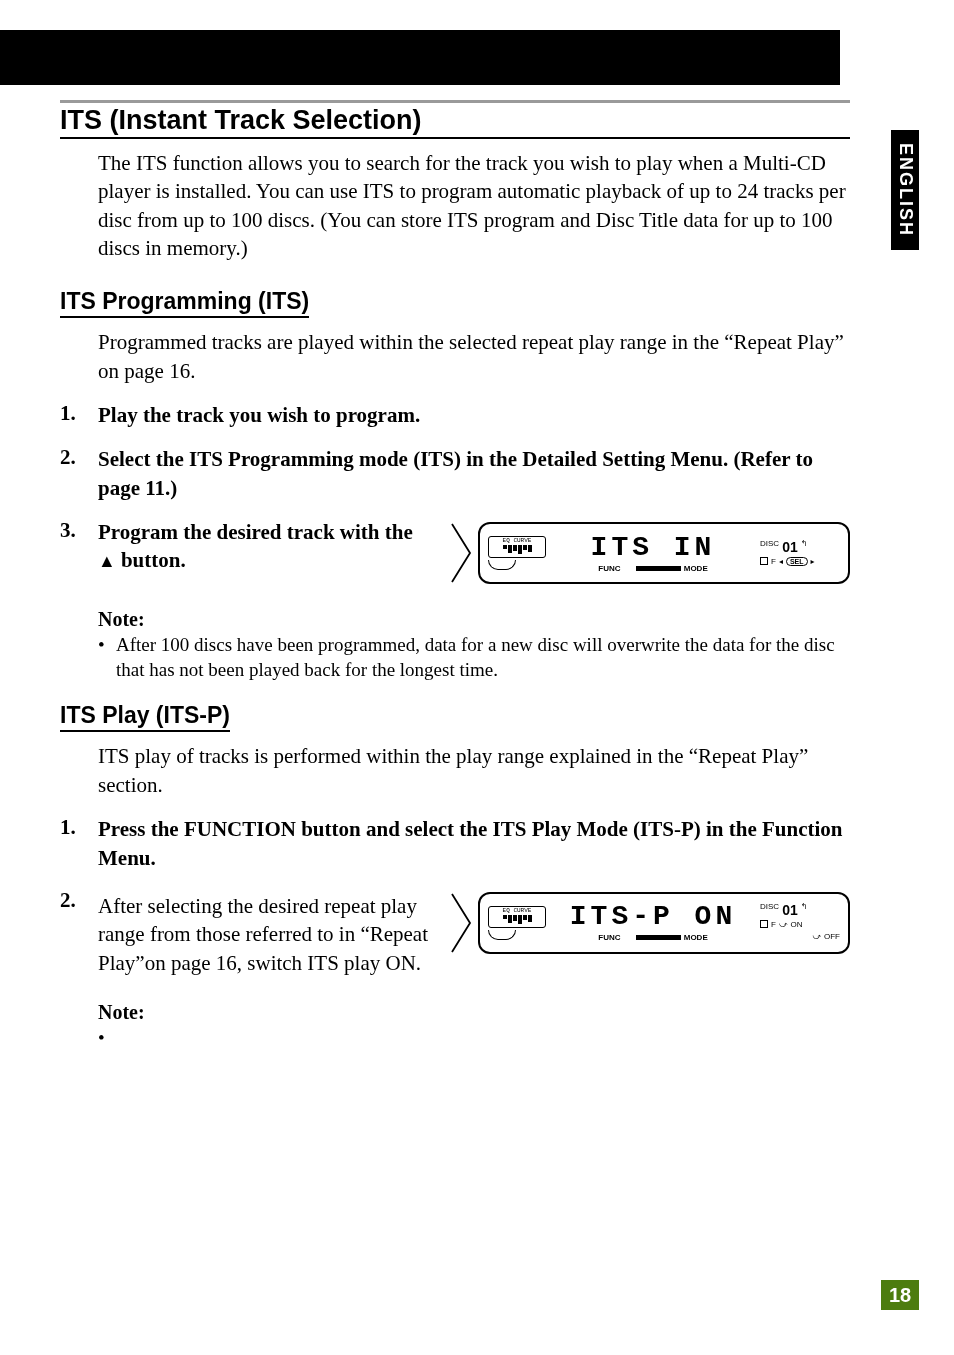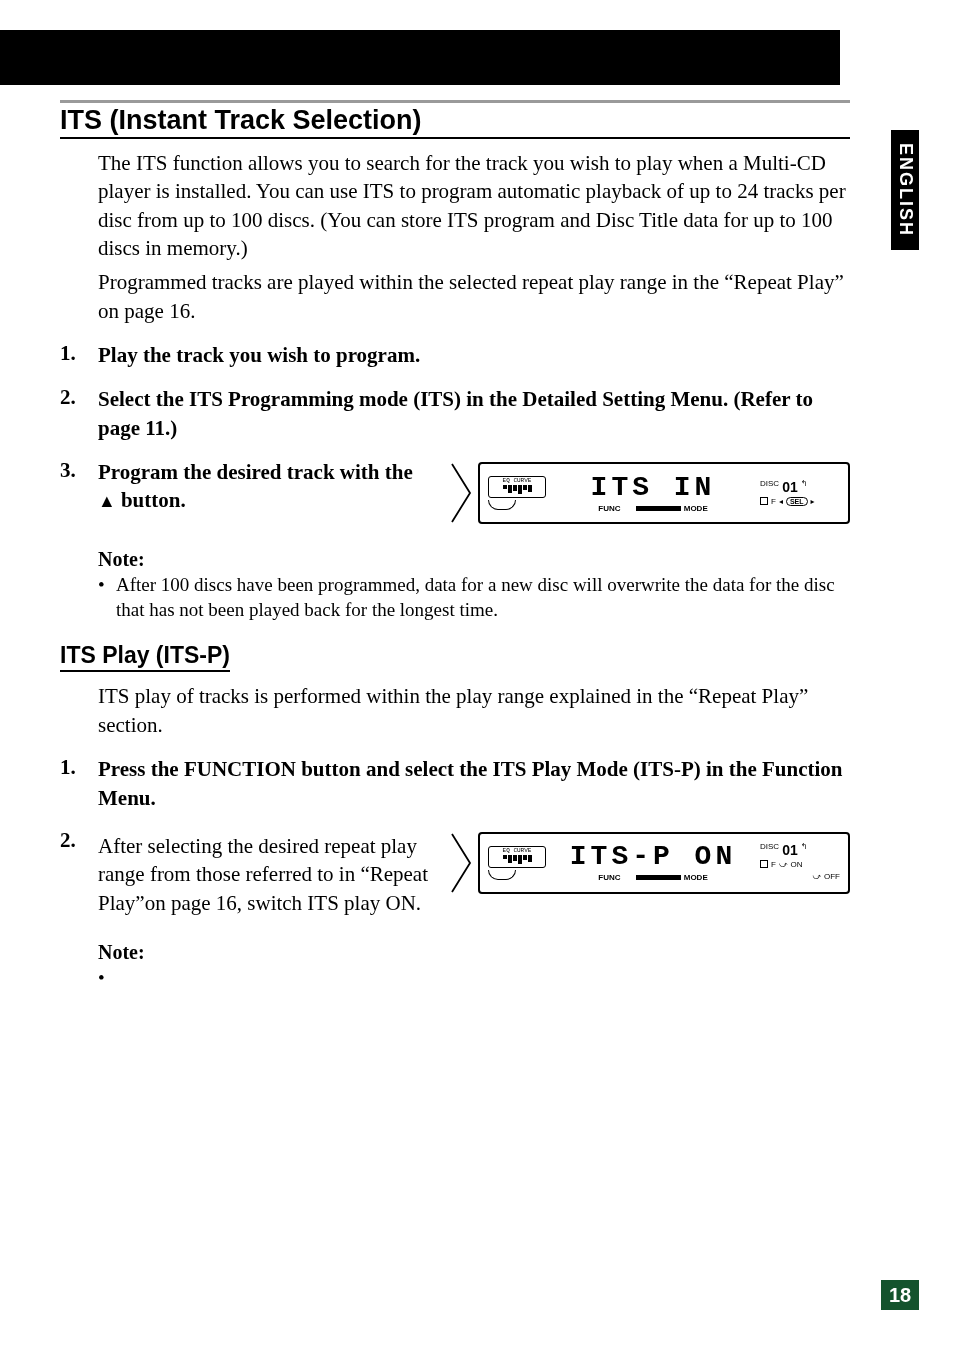--- a/index.html
+++ b/index.html
@@ -36,21 +36,21 @@
     align-items: center;
     justify-content: center;
     letter-spacing: 2px;
   }
   .page-number-box {
     position: absolute;
     right: 35px;
     bottom: 45px;
     width: 38px;
     height: 30px;
-    background: #14532d;
+    background: #4d7c0f;
     color: #fff;
     font-family: Arial, sans-serif;
     font-weight: bold;
     font-size: 20px;
     display: flex;
     align-items: center;
     justify-content: center;
   }
   .content {
     position: absolute;
@@ -124,21 +124,21 @@
   .note-bullet { width: 18px; flex-shrink: 0; }
   .up-tri::before { content: "\25B2"; font-size: 0.85em; }
   .dn-tri::before { content: "\25BC"; font-size: 0.85em; }
   
   
   .pointer-svg { flex-shrink: 0; }
   .lcd {
     flex: 1;
     height: 62px;
     border: 2px solid #000;
-    border-radius: 4px;
+    border-radius: 12px;
     padding: 4px 8px;
     display: flex;
     align-items: center;
     gap: 10px;
     font-family: "Courier New", monospace;
   }
   .lcd-left {
     width: 58px;
     display: flex;
     flex-direction: column;
@@ -238,20 +238,21 @@
 <div class="black-header"></div>
 <div class="side-tab">ENGLISH</div>
 <div class="page-number-box">18</div>
 
 <div class="content">
 
   <div class="h1">ITS (Instant Track Selection)</div>
   <div class="body-text">The ITS function allows you to search for the track you wish to play when a Multi-CD player is installed. You can use ITS to program automatic playback of up to 24 tracks per disc from up to 100 discs. (You can store ITS program and Disc Title data for up to 100 discs in memory.)</div>
 
   
+  <div class="h2">ITS Programming (ITS)</div>
   <div class="body-text">Programmed tracks are played within the selected repeat play range in the “Repeat Play” on page 16.</div>
 
   <div class="step-row">
     <div class="step-num">1.</div>
     <div class="step-body">
         <div class="step-bold">Play the track you wish to program.</div>
       </div>
   </div>
 
   <div class="step-row">

